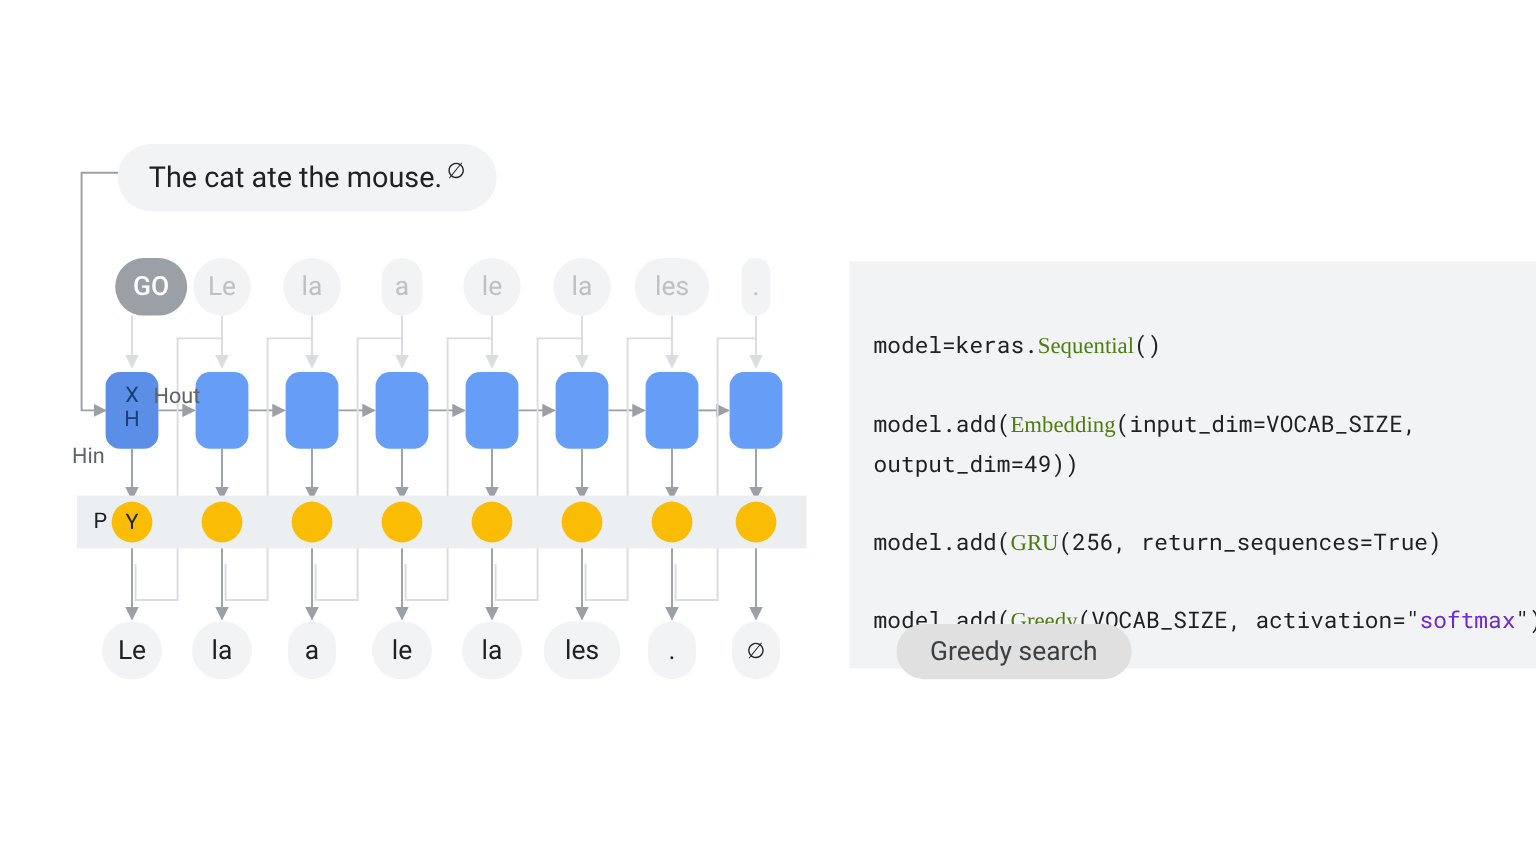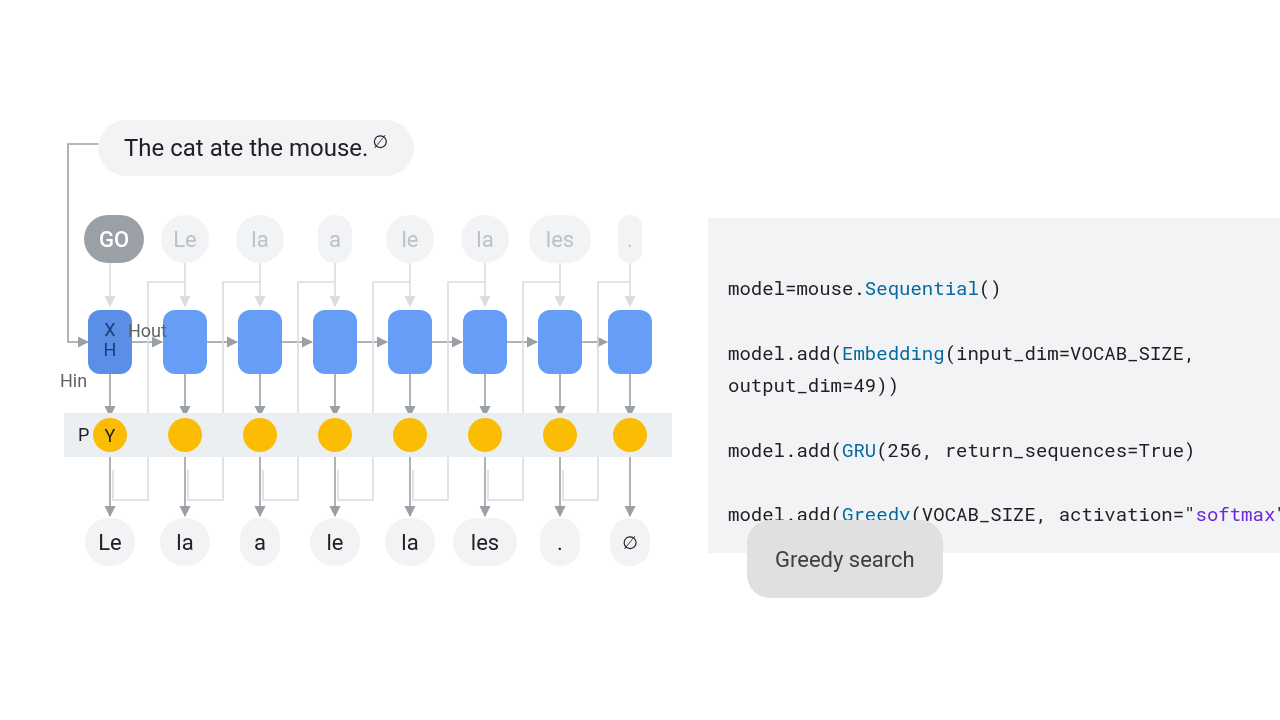--- a/index.html
+++ b/index.html
@@ -116,35 +116,35 @@
     position: absolute;
     background: #f1f3f4;
     font-family: "Roboto Mono", "Consolas", monospace;
     font-size: 19px;
     line-height: 1.7;
     padding: 22px 20px;
     box-sizing: border-box;
     white-space: pre;
     color: #202124;
   }
-  .code-block .kw { color: #0369a1; }
+  .code-block .kw { color: #4d7c0f; font-family: Liberation Serif, serif; }
   .code-block .str { color: #6d28d9; }
 
   
   .strategy-pill {
     position: absolute;
     background: #e0e0e0;
     color: #3c4043;
     font-size: 22px;
     height: 46px;
     border-radius: 23px;
     display: flex;
     align-items: center;
     justify-content: center;
-    padding: 16px 28px;
+    padding: 0 28px;
   }
 
   svg.wires {
     position: absolute;
     left: 0; top: 0;
     width: 1280px; height: 720px;
     pointer-events: none;
   }
   .wire       { stroke: #9aa0a6; stroke-width: 1.6; fill: none; }
   .wire-light { stroke: #dadce0; stroke-width: 1.6; fill: none; }
@@ -211,21 +211,21 @@
     <path class="wire-light" d="M 488 470 L 488 500 L 523 500 L 523 282 L 560 282"></path>
     <path class="wire-light" d="M 563 470 L 563 500 L 598 500 L 598 282 L 630 282"></path>
   </svg>
 
   <div class="sentence-pill abs" style="left:98px; top:120px;">
     <span>The cat ate the mouse.</span>
     <span class="empty-set">∅</span>
   </div>
 
   <div id="top-row">
-      <div class="tok-pill tok-go" style="left: 84px; top: 215px; width: 60px;">
+      <div class="tok-pill tok-go" style="left: 96px; top: 215px; width: 60px;">
         <span>GO</span>
       </div>
       <div class="tok-pill tok-faded" style="left: 161px; top: 215px; width: 48px;">
         <span>Le</span>
       </div>
       <div class="tok-pill tok-faded" style="left: 236px; top: 215px; width: 48px;">
         <span>la</span>
       </div>
       <div class="tok-pill tok-faded" style="left: 318px; top: 215px; width: 34px;">
         <span>a</span>
@@ -300,21 +300,21 @@
       </div>
       <div class="tok-pill" style="left: 610px; top: 518px; width: 40px;">
         <span style="font-size: 18px;">∅</span>
       </div>
     </div>
 
   <div class="small-label" style="left:60px;  top:370px;text-align:right;">Hin</div>
   <div class="small-label" style="left:128px; top:320px;">Hout</div>
 
   <div class="code-block" style="left:708px; top:218px; width:572px;">
-<span><span>model=mouse.</span><span class="kw">Sequential</span><span>()</span></span>
+<span><span>model=keras.</span><span class="kw">Sequential</span><span>()</span></span>
 
 <span><span>model.add(</span><span class="kw">Embedding</span><span>(input_dim=VOCAB_SIZE,</span>
 <span>output_dim=49))</span></span>
 
 <span><span>model.add(</span><span class="kw">GRU</span><span>(256, return_sequences=True)</span></span>
 
 <span><span>model.add(</span><span class="kw">Greedy</span><span>(VOCAB_SIZE, activation="</span><span class="str">softmax</span><span>")</span></span></div>
 
   <div class="strategy-pill" style="left:747px; top:520px;">
     <span>Greedy search</span>

